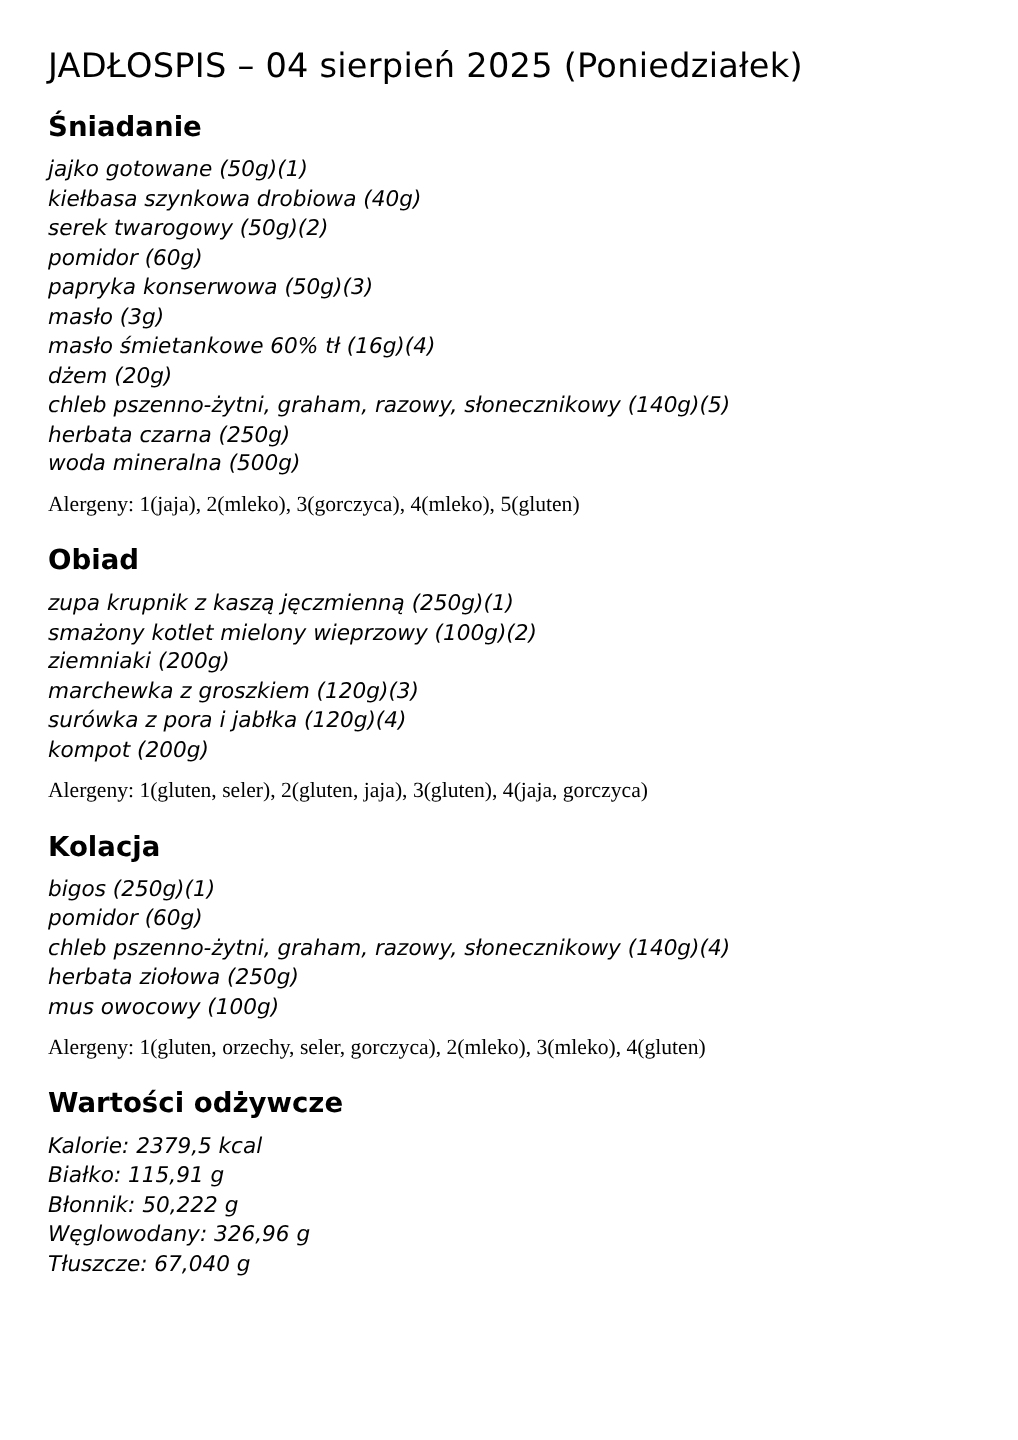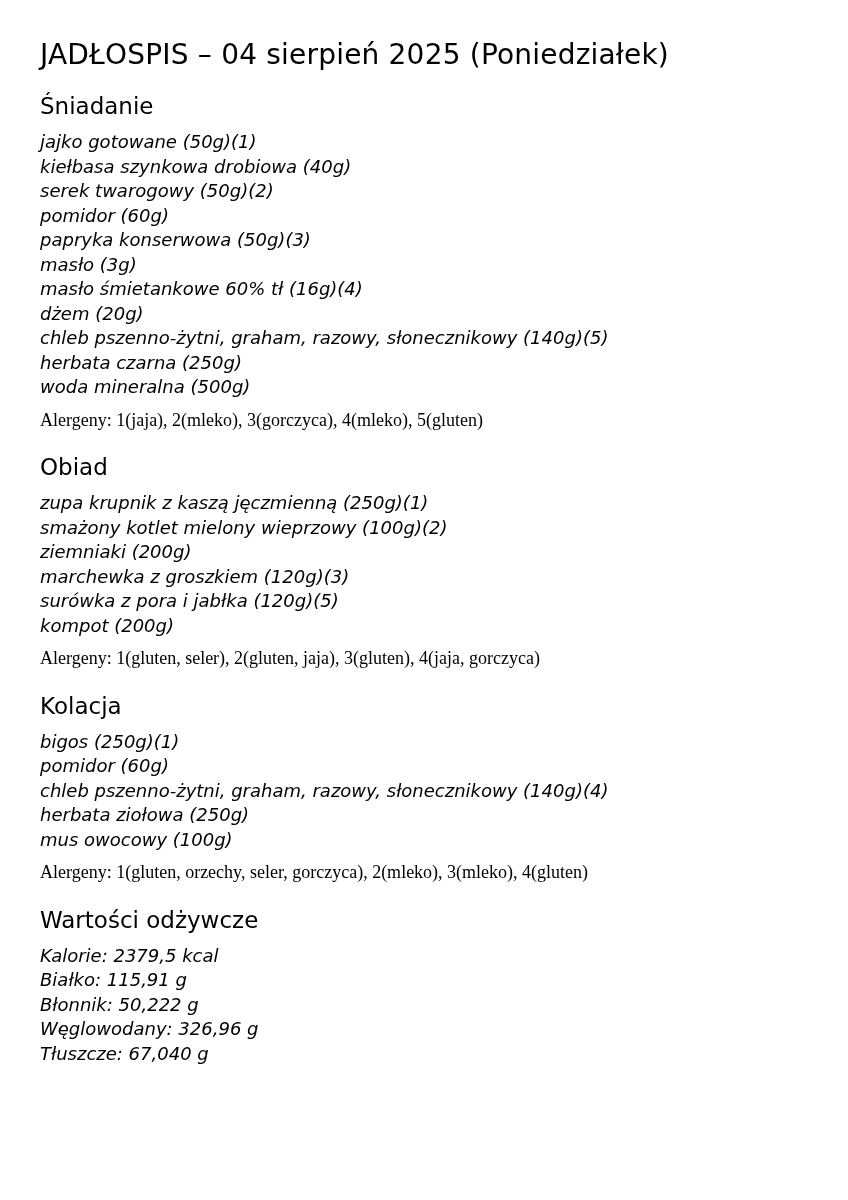--- a/index.html
+++ b/index.html
@@ -19,21 +19,21 @@
     box-sizing: border-box;
   }
   .page-title {
     font-size: 28px;
     font-weight: normal;
     margin: 38px 0 8px 0;
     letter-spacing: 0.2px;
   }
   .section-heading {
     font-size: 23px;
-    font-weight: normal;
+    font-weight: bold;
     margin: 22px 0 11px 0;
   }
   .items {
     margin: 0;
     padding: 0;
     font-style: italic;
   }
   .item {
     font-size: 18px;
     line-height: 24.5px;
@@ -73,21 +73,21 @@
     <p class="allergens">Alergeny: 1(jaja), 2(mleko), 3(gorczyca), 4(mleko), 5(gluten)</p>
   </section>
 
   <section class="menu-section">
     <h2 class="section-heading">Obiad</h2>
     <div class="items">
           <p class="item">zupa krupnik z kaszą jęczmienną (250g)(1)</p>
           <p class="item">smażony kotlet mielony wieprzowy (100g)(2)</p>
           <p class="item">ziemniaki (200g)</p>
           <p class="item">marchewka z groszkiem (120g)(3)</p>
-          <p class="item">surówka z pora i jabłka (120g)(5)</p>
+          <p class="item">surówka z pora i jabłka (120g)(4)</p>
           <p class="item">kompot (200g)</p>
         </div>
     <p class="allergens">Alergeny: 1(gluten, seler), 2(gluten, jaja), 3(gluten), 4(jaja, gorczyca)</p>
   </section>
 
   <section class="menu-section">
     <h2 class="section-heading">Kolacja</h2>
     <div class="items">
           <p class="item">bigos (250g)(1)</p>
           <p class="item">pomidor (60g)</p>

